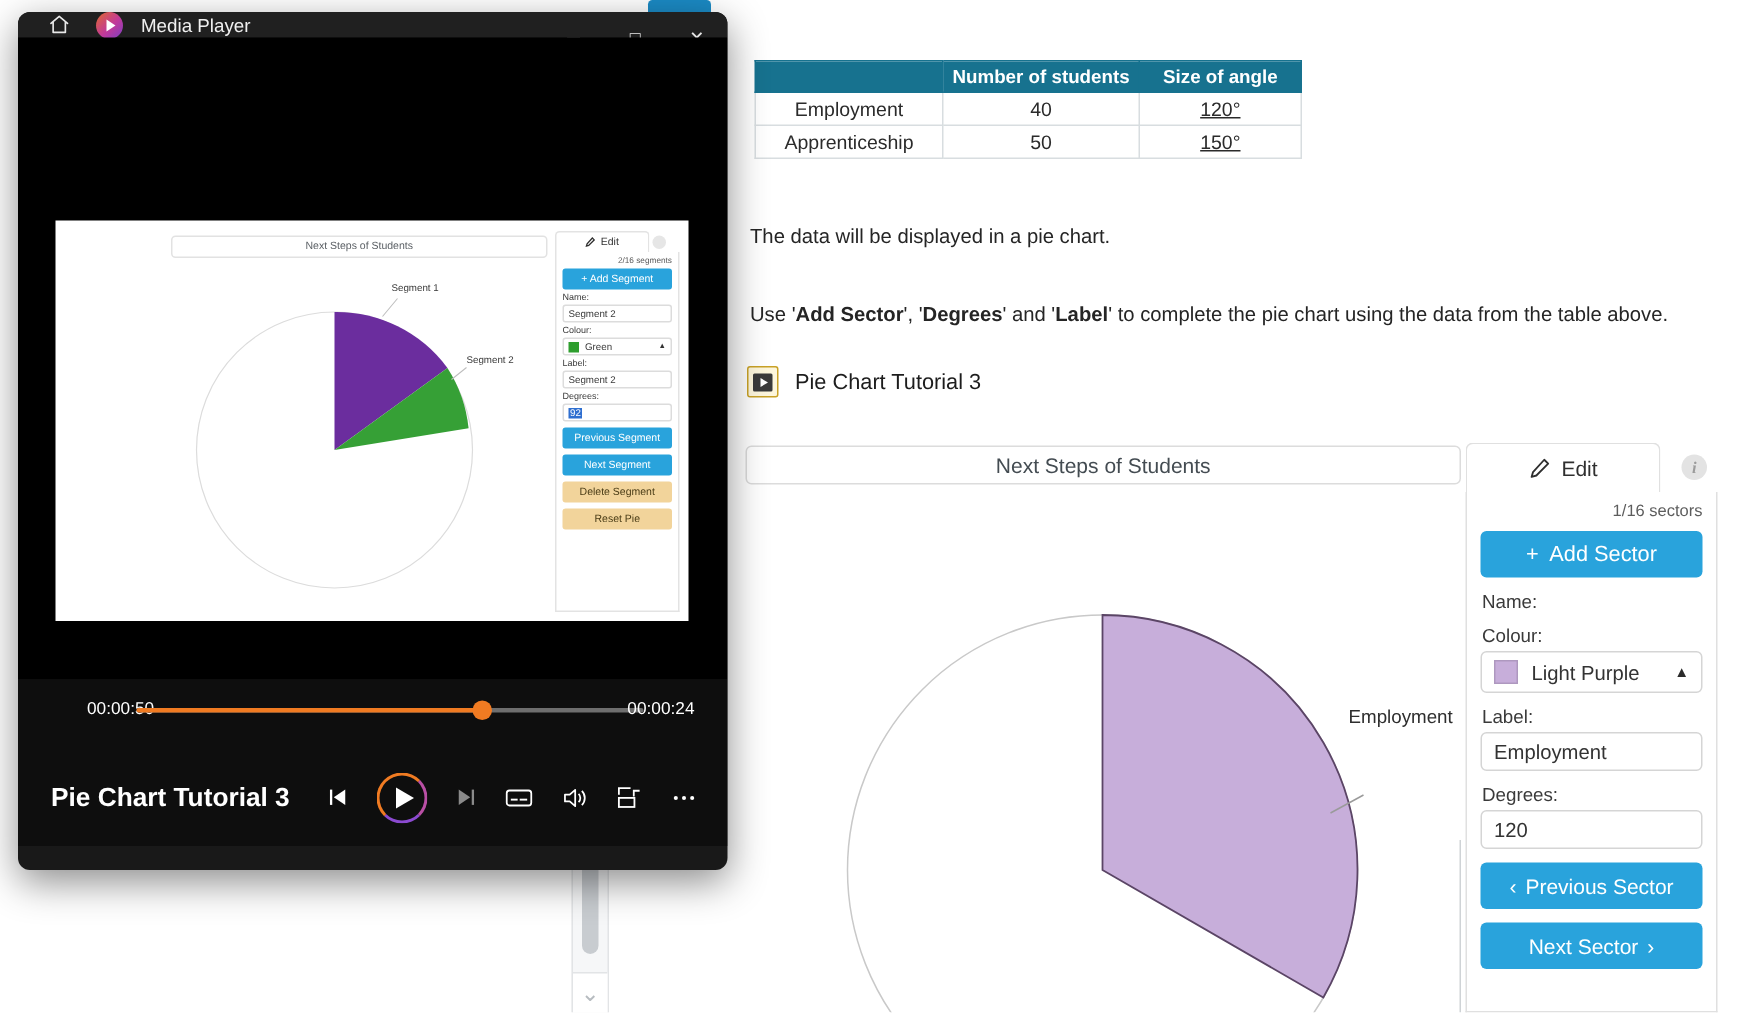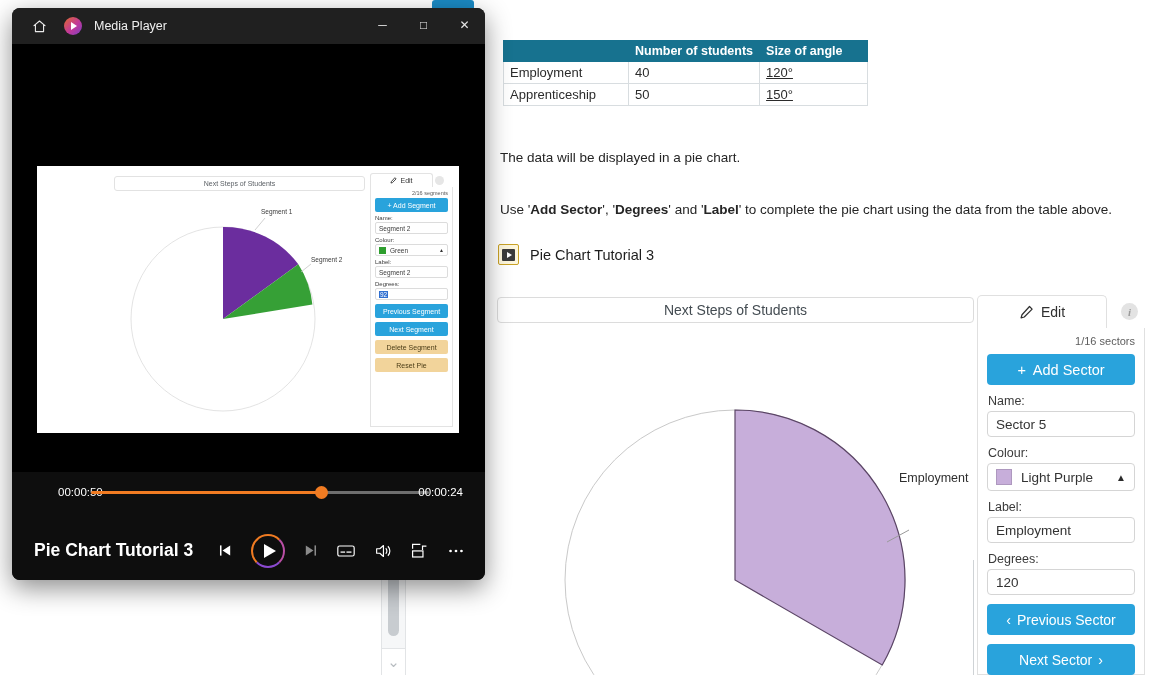--- a/index.html
+++ b/index.html
@@ -23,21 +23,21 @@
   }
 
   
   .data-table {
     position: absolute; left: 8px; top: 40px;
     border-collapse: collapse;
     font-size: 13px; color: #2b2b2b;
   }
   .data-table th, .data-table td {
     border: 1px solid #d8dde0;
-    text-align: left;
+    text-align: center;
     padding: 3px 6px;
     height: 21px;
     white-space: nowrap;
   }
   .data-table thead th {
     background: #17728f; color: #ffffff; font-weight: bold; font-size: 12.5px;
     border: 1px solid #17728f;
   }
   .data-table thead th.corner { background: #17728f; border: 1px solid #17728f; }
   .data-table td.rowhead { width: 125px; }
@@ -157,21 +157,21 @@
     position: absolute; left: 478px; top: 560px; width: 1px; height: 115px; background: #cfd3d6;
   }
 
   
   .mp {
     position: absolute; left: 12px; top: 8px; width: 473px; height: 572px;
     background: #191919; border-radius: 8px; overflow: hidden;
     box-shadow: 0 8px 26px rgba(0,0,0,.45);
   }
   .mp-titlebar {
-    height: 36px; background: #202020; display: flex; align-items: center;
+    height: 17px; background: #202020; display: flex; align-items: center;
     padding: 0 0 0 12px; position: relative;
   }
   .mp-home {
     width: 30px; height: 28px; display: flex; align-items: center; justify-content: center;
     color: #e9e9e9;
   }
   .mp-applogo {
     width: 18px; height: 18px; border-radius: 50%;
     background: linear-gradient(135deg, #e06a2b 0%, #c2399a 55%, #7b3fc4 100%);
     display: flex; align-items: center; justify-content: center; margin-left: 10px;
@@ -362,21 +362,20 @@
 
         <div class="panel-body">
           <div class="sectors-count">1/16 sectors</div>
 
           <div class="btn btn-blue btn-add">
             <span>+</span>
             <span>Add Sector</span>
           </div>
 
           <div class="field-label">Name:</div>
-          <input class="field-input" value="Sector 5" style="">
 
           <div class="field-label">Colour:</div>
           <div class="colour-select">
             <span class="swatch" style="background: rgb(199, 174, 218);"></span>
             <span>Light Purple</span>
             <span class="caret-up">▲</span>
           </div>
 
           <div class="field-label">Label:</div>
           <input class="field-input" value="Employment" style="">

